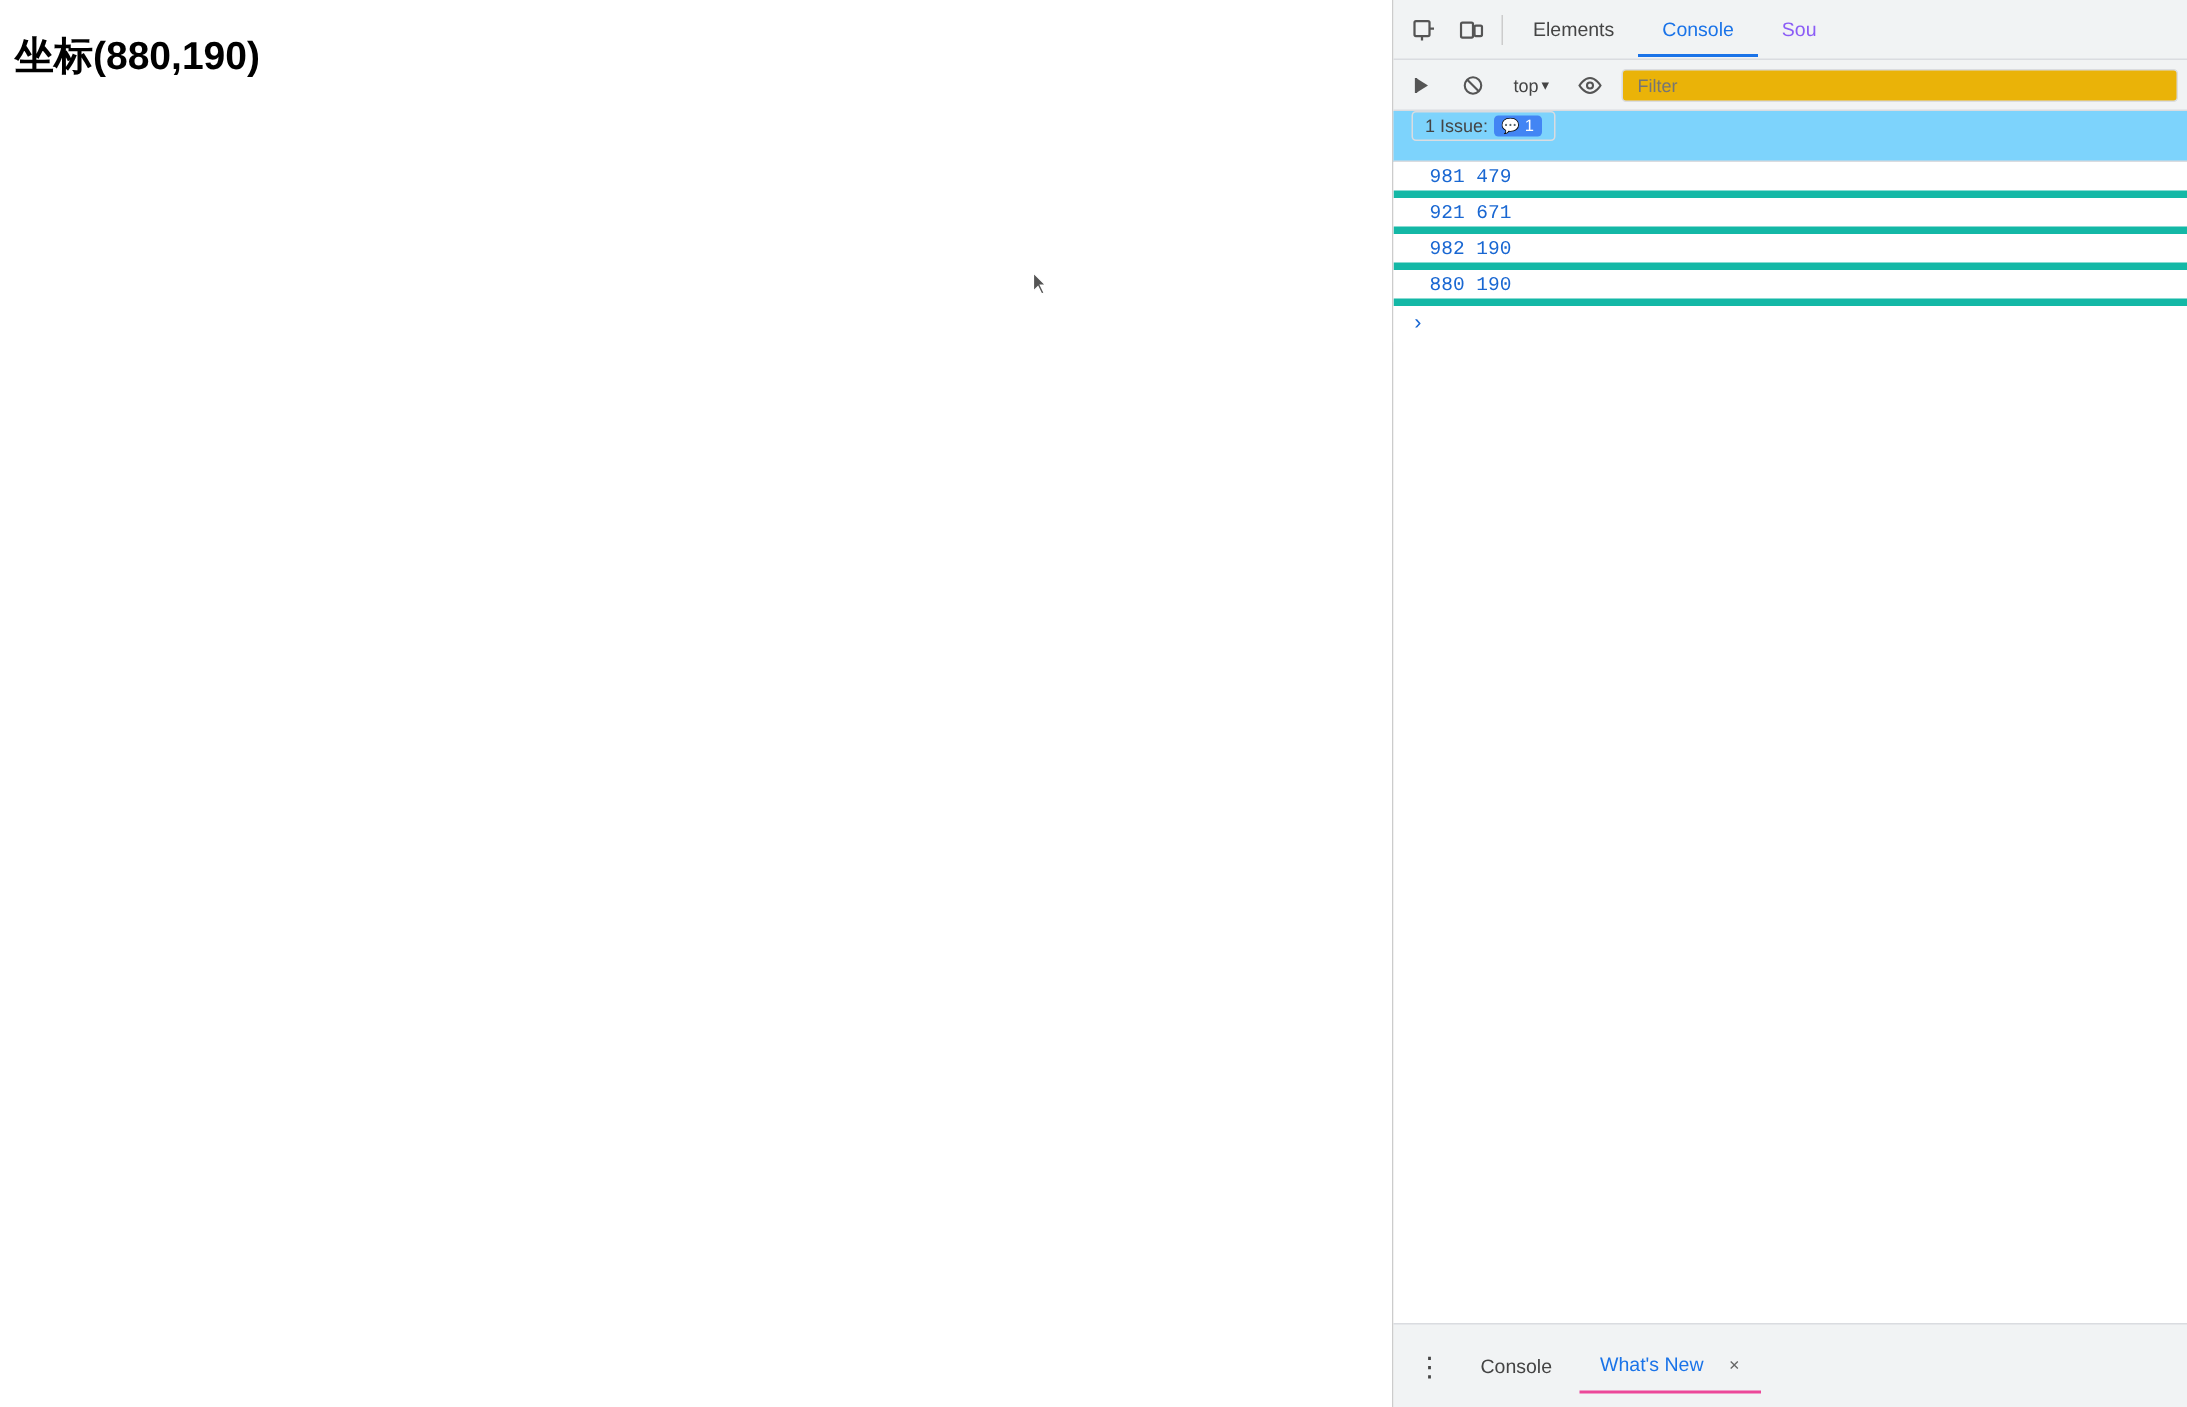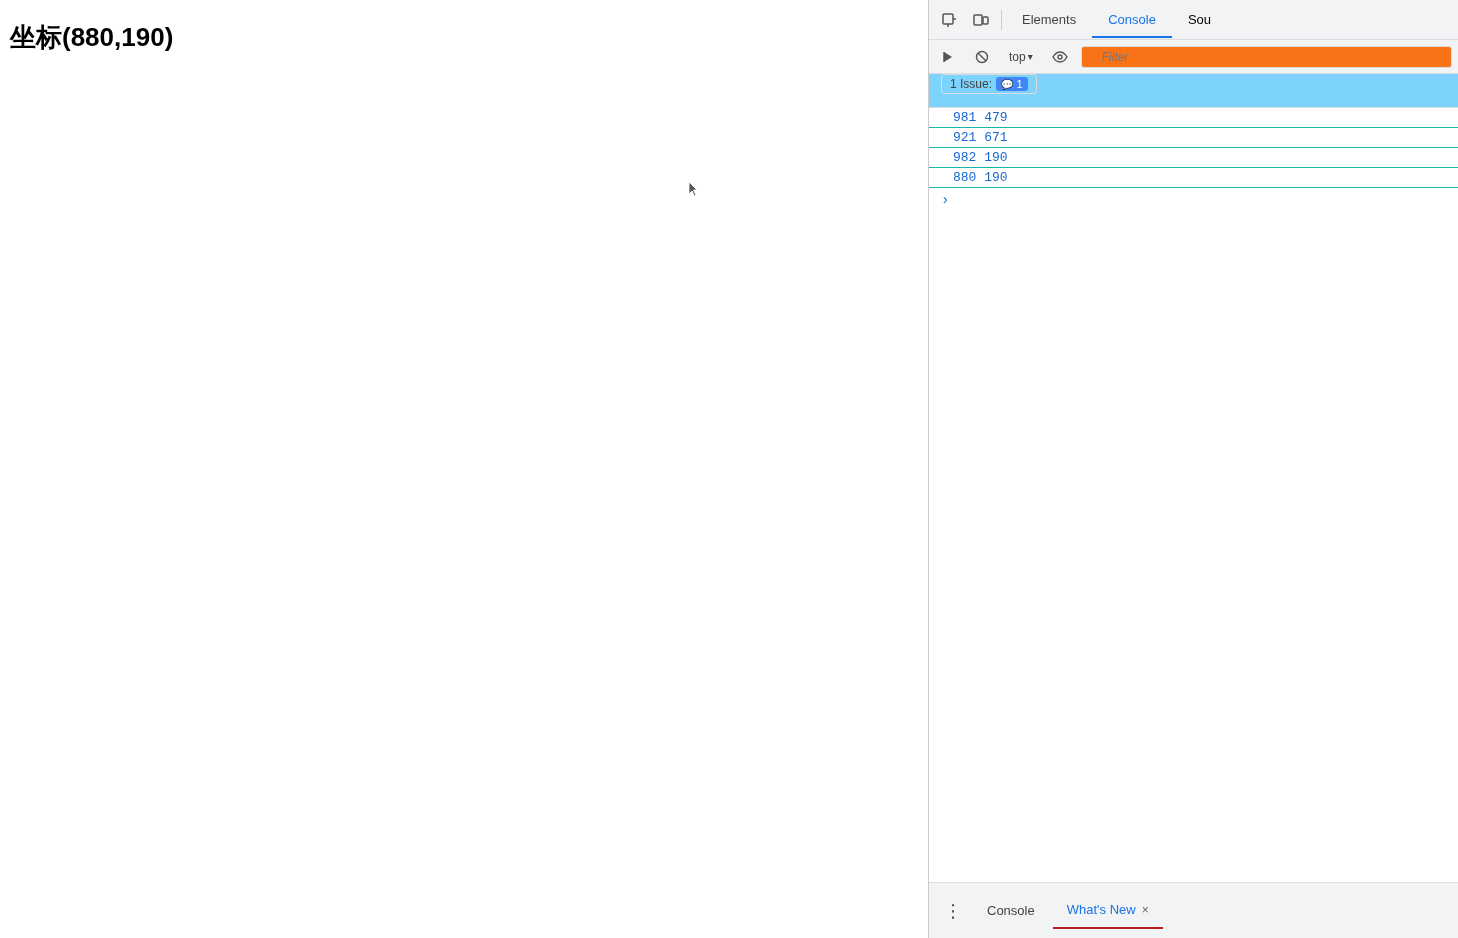--- a/index.html
+++ b/index.html
@@ -105,21 +105,21 @@
       border-bottom: 2px solid transparent;
       margin-bottom: -2px;
     }
 
     .devtools-tab.active {
       color: #1a73e8;
       border-bottom: 2px solid #1a73e8;
     }
 
     .devtools-tab-source {
-      color: #000000;
+      color: #8b5cf6;
     }
 
     
     #console-toolbar {
       display: flex;
       align-items: center;
       background: #f1f3f4;
       border-bottom: 1px solid #dadce0;
       height: 34px;
       padding: 0 6px;
@@ -166,26 +166,25 @@
       font-size: 14px;
       border: none;
       background: transparent;
     }
 
     #filter-input {
       flex: 1;
       height: 22px;
       border: 1px solid #dadce0;
       border-radius: 3px;
-      padding: 0 20px;
+      padding: 0 10px;
       font-size: 12px;
-      background: #f97316;
+      background: #eab308;
       color: #444;
       outline: none;
-      font-style: italic;
     }
 
     
     #issues-bar {
       background: #7dd3fc;
       border-bottom: 1px solid #dadce0;
       height: 34px;
       display: flex;
       align-items: flex-start;
       padding: 0 12px;
@@ -225,21 +224,21 @@
       background: #fff;
       overflow-y: auto;
       font-family: 'Consolas', 'Courier New', monospace;
       font-size: 13px;
     }
 
     .console-log-entry {
       display: flex;
       align-items: flex-start;
       padding: 2px 0 2px 24px;
-      border-bottom: 1px solid #14b8a6;
+      border-bottom: 5px solid #14b8a6;
       min-height: 20px;
     }
 
     .console-log-value {
       color: #1967d2;
     }
 
     .console-prompt-row {
       display: flex;
       align-items: center;
@@ -283,22 +282,23 @@
       display: flex;
       align-items: center;
       font-size: 13px;
       color: #444;
       cursor: pointer;
       border-radius: 4px;
     }
 
     .bottom-tab.active {
       color: #1a73e8;
-      border-bottom: 2px solid #b91c1c;
+      border-bottom: 2px solid #ec4899;
       border-radius: 0;
+      gap: 11px;
     }
 
     .bottom-tab-close {
       margin-left: 6px;
       color: #666;
       font-size: 12px;
       cursor: pointer;
     }
 
     

